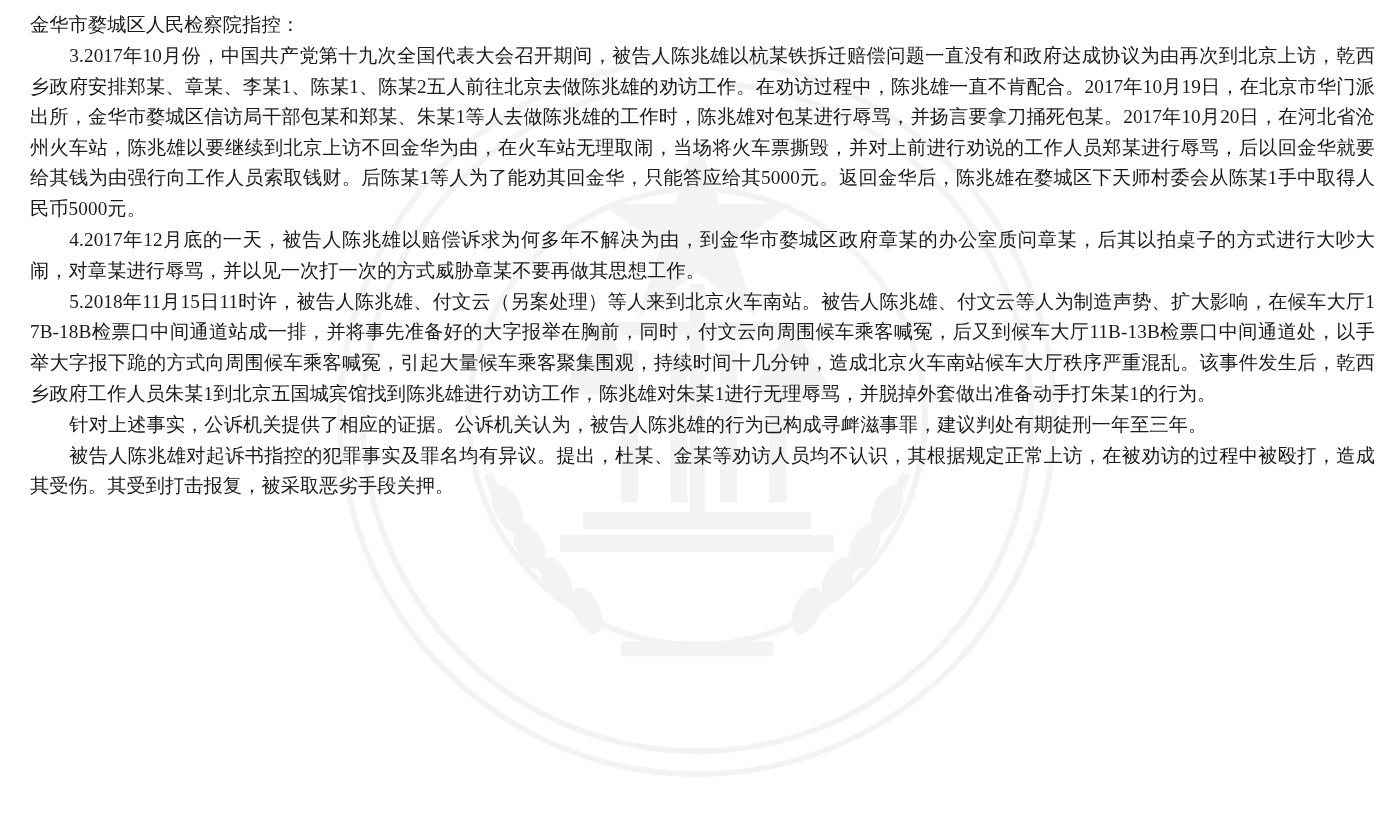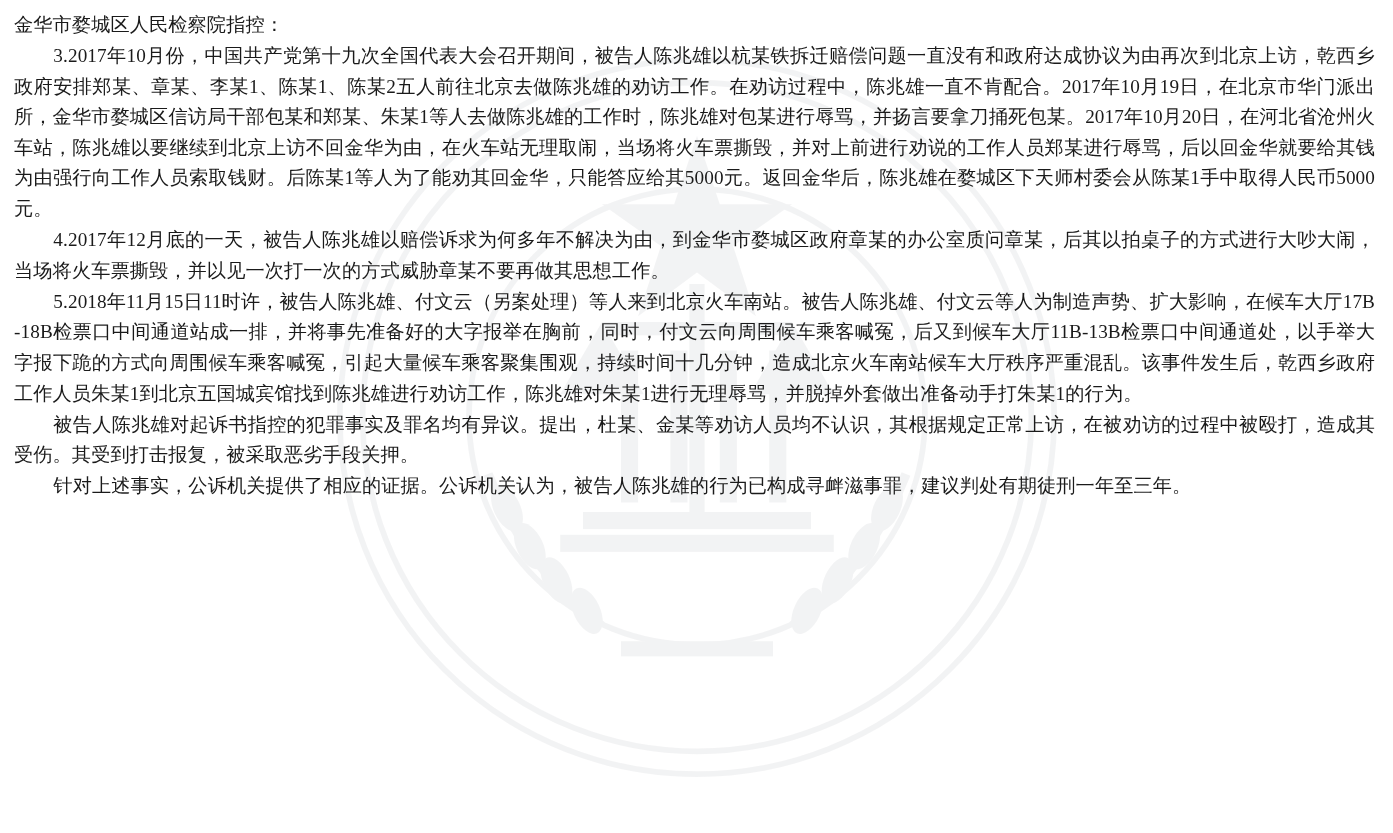--- a/index.html
+++ b/index.html
@@ -26,21 +26,21 @@
     height: 760px;
     opacity: 0.10;
     pointer-events: none;
     z-index: 0;
   }
   .watermark svg { display: block; width: 100%; height: 100%; }
 
   .page {
     position: relative;
     z-index: 1;
-    padding: 10px 18px 0 14px;
+    padding: 10px 18px 0 30px;
     box-sizing: border-box;
     width: 1393px;
   }
 
   p.para {
     margin: 0 0 0.5px 0;
     font-size: 19.2px;
     line-height: 30.6px;
     text-align: justify;
     text-justify: inter-ideograph;
@@ -92,17 +92,17 @@
         <ellipse cx="258" cy="302" rx="7" ry="13" transform="rotate(25 258 302)"></ellipse>
       </g>
       <rect x="160" y="318" width="80" height="8"></rect>
     </g>
   </svg>
 </div>
 
 <div class="page">
   <p class="para noindent">金华市婺城区人民检察院指控：</p>
   <p class="para indent">3.2017年10月份，中国共产党第十九次全国代表大会召开期间，被告人陈兆雄以杭某铁拆迁赔偿问题一直没有和政府达成协议为由再次到北京上访，乾西乡政府安排郑某、章某、李某1、陈某1、陈某2五人前往北京去做陈兆雄的劝访工作。在劝访过程中，陈兆雄一直不肯配合。2017年10月19日，在北京市华门派出所，金华市婺城区信访局干部包某和郑某、朱某1等人去做陈兆雄的工作时，陈兆雄对包某进行辱骂，并扬言要拿刀捅死包某。2017年10月20日，在河北省沧州火车站，陈兆雄以要继续到北京上访不回金华为由，在火车站无理取闹，当场将火车票撕毁，并对上前进行劝说的工作人员郑某进行辱骂，后以回金华就要给其钱为由强行向工作人员索取钱财。后陈某1等人为了能劝其回金华，只能答应给其5000元。返回金华后，陈兆雄在婺城区下天师村委会从陈某1手中取得人民币5000元。</p>
-  <p class="para indent">4.2017年12月底的一天，被告人陈兆雄以赔偿诉求为何多年不解决为由，到金华市婺城区政府章某的办公室质问章某，后其以拍桌子的方式进行大吵大闹，当场将火车票撕毁，并以见一次打一次的方式威胁章某不要再做其思想工作。</p>
+  <p class="para indent">4.2017年12月底的一天，被告人陈兆雄以赔偿诉求为何多年不解决为由，到金华市婺城区政府章某的办公室质问章某，后其以拍桌子的方式进行大吵大闹，对章某进行辱骂，并以见一次打一次的方式威胁章某不要再做其思想工作。</p>
   <p class="para indent">5.2018年11月15日11时许，被告人陈兆雄、付文云（另案处理）等人来到北京火车南站。被告人陈兆雄、付文云等人为制造声势、扩大影响，在候车大厅17B-18B检票口中间通道站成一排，并将事先准备好的大字报举在胸前，同时，付文云向周围候车乘客喊冤，后又到候车大厅11B-13B检票口中间通道处，以手举大字报下跪的方式向周围候车乘客喊冤，引起大量候车乘客聚集围观，持续时间十几分钟，造成北京火车南站候车大厅秩序严重混乱。该事件发生后，乾西乡政府工作人员朱某1到北京五国城宾馆找到陈兆雄进行劝访工作，陈兆雄对朱某1进行无理辱骂，并脱掉外套做出准备动手打朱某1的行为。</p>
+  <p class="para indent">针对上述事实，公诉机关提供了相应的证据。公诉机关认为，被告人陈兆雄的行为已构成寻衅滋事罪，建议判处有期徒刑一年至三年。</p>
   <p class="para indent">被告人陈兆雄对起诉书指控的犯罪事实及罪名均有异议。提出，杜某、金某等劝访人员均不认识，其根据规定正常上访，在被劝访的过程中被殴打，造成其受伤。其受到打击报复，被采取恶劣手段关押。</p>
-  <p class="para indent">针对上述事实，公诉机关提供了相应的证据。公诉机关认为，被告人陈兆雄的行为已构成寻衅滋事罪，建议判处有期徒刑一年至三年。</p>
 </div>
 
 </body></html>

